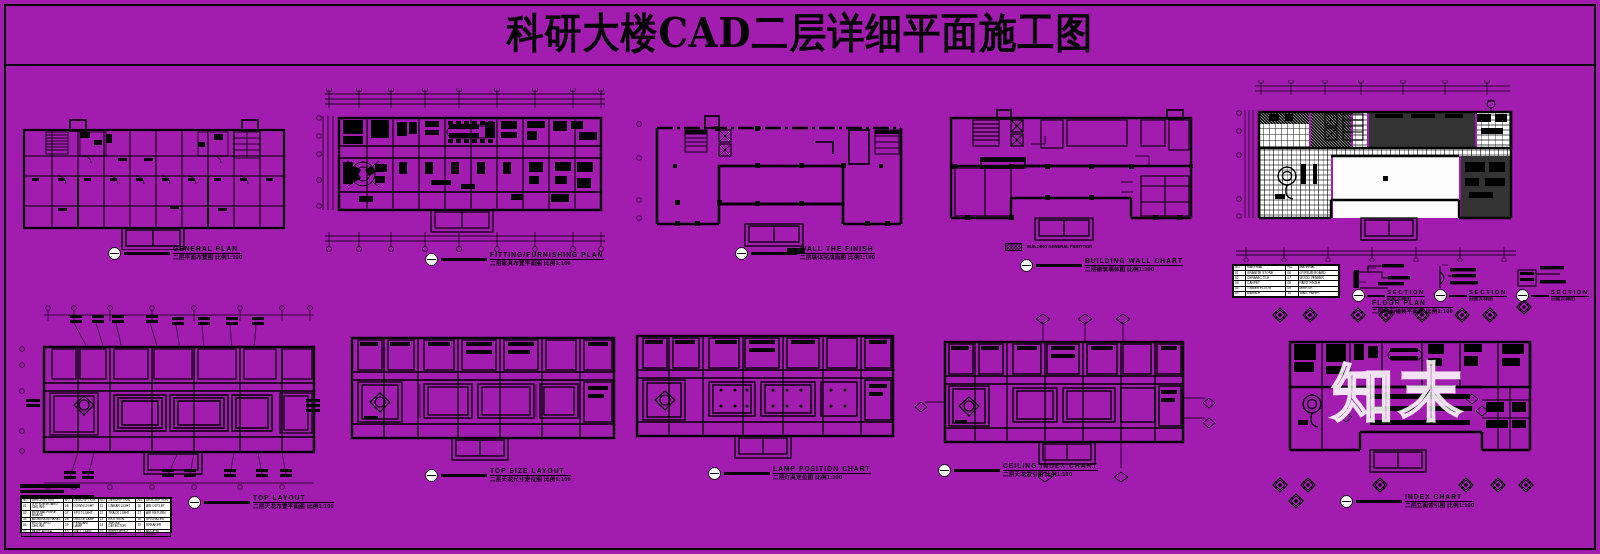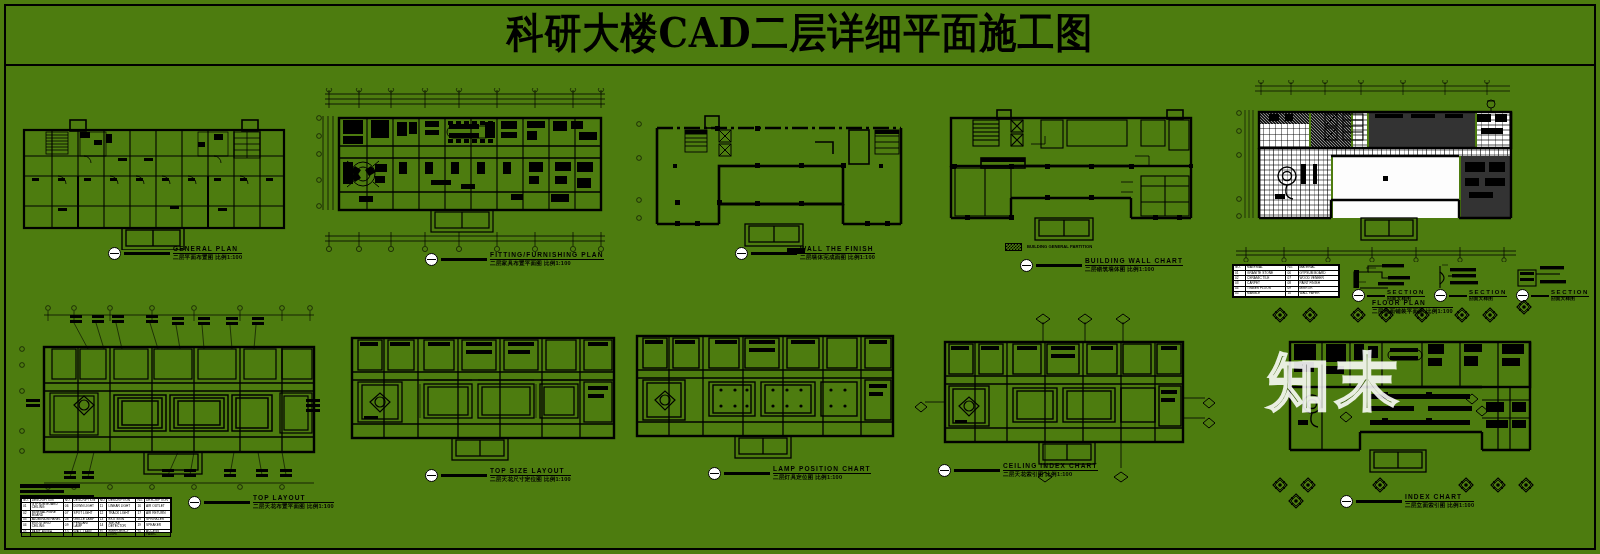--- a/index.html
+++ b/index.html
@@ -5,21 +5,21 @@
   * { box-sizing: border-box; margin: 0; padding: 0; }
   html, body {
     width: 1600px; height: 554px;
     background: #ffffff;
     font-family: "Liberation Sans", sans-serif;
     overflow: hidden;
   }
   #sheet {
     position: relative;
     width: 1600px; height: 554px;
-    background: #4d7c0f;
+    background: #a21caf;
   }
 
   
   .frame-line { position: absolute; background: #000; }
   #frame-left   { left: 4px;  top: 4px;  width: 2px;  height: 546px; }
   #frame-right  { left: 1594px; top: 4px; width: 2px; height: 546px; }
   #frame-top    { left: 4px;  top: 4px;  width: 1592px; height: 2px; }
   #frame-bottom { left: 4px;  top: 548px; width: 1592px; height: 2px; }
   #title-rule   { left: 4px;  top: 64px; width: 1592px; height: 2px; }
 
@@ -91,23 +91,23 @@
     background-size: 3px 3px;
     background-position: 0 0, 1.5px 1.5px;
   }
   .swatch-label {
     position: absolute; font-size: 4.2px; font-weight: 700; color: #000;
     white-space: nowrap;
   }
 
   
   #watermark {
-    position: absolute; left: 1268px; top: 351px;
+    position: absolute; left: 1268px; top: 361px;
     width: 200px; height: 95px;
-    pointer-events: none; opacity: .88;
+    pointer-events: none; opacity: .88; text-align: right;
   }
   #wm-glyphs {
     font-family: "DejaVu Serif", serif;
     font-size: 62px; font-weight: 700;
     color: rgba(255,255,255,0);
     -webkit-text-stroke: 2px #ffffff;
     letter-spacing: 6px; line-height: 1;
     text-shadow: 0 0 1px rgba(0,0,0,.25);
   }
   #wm-id {

